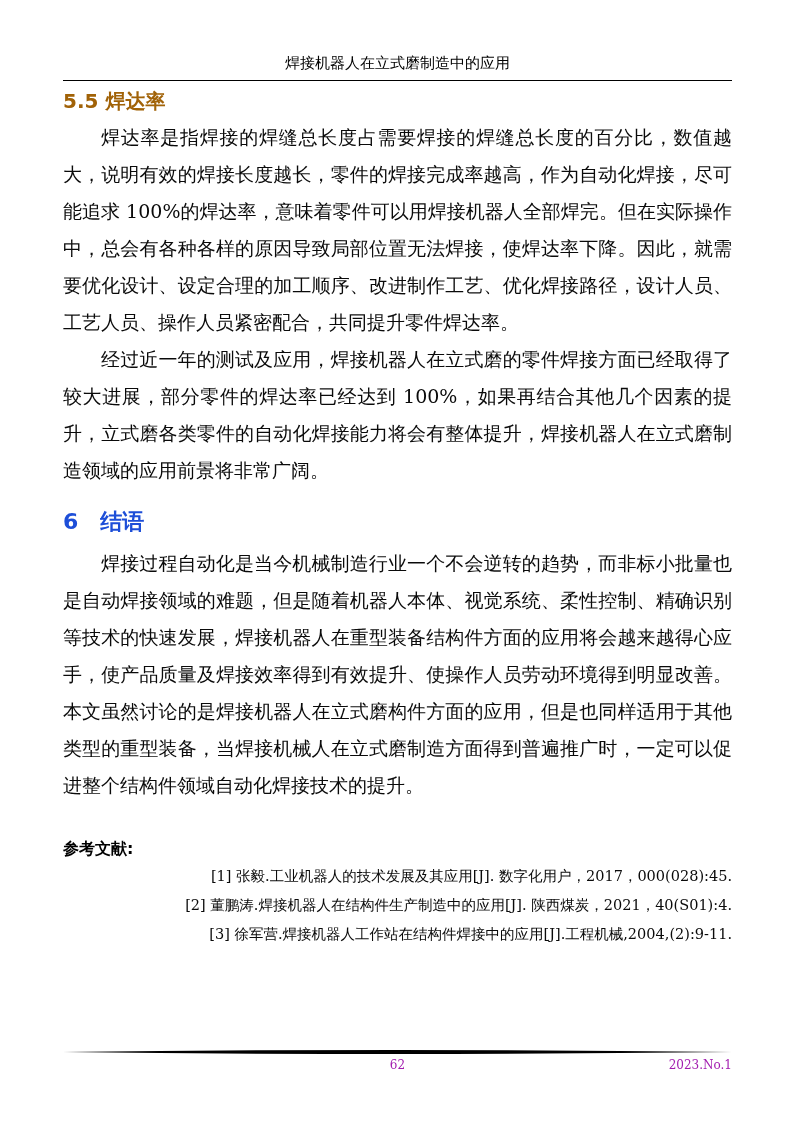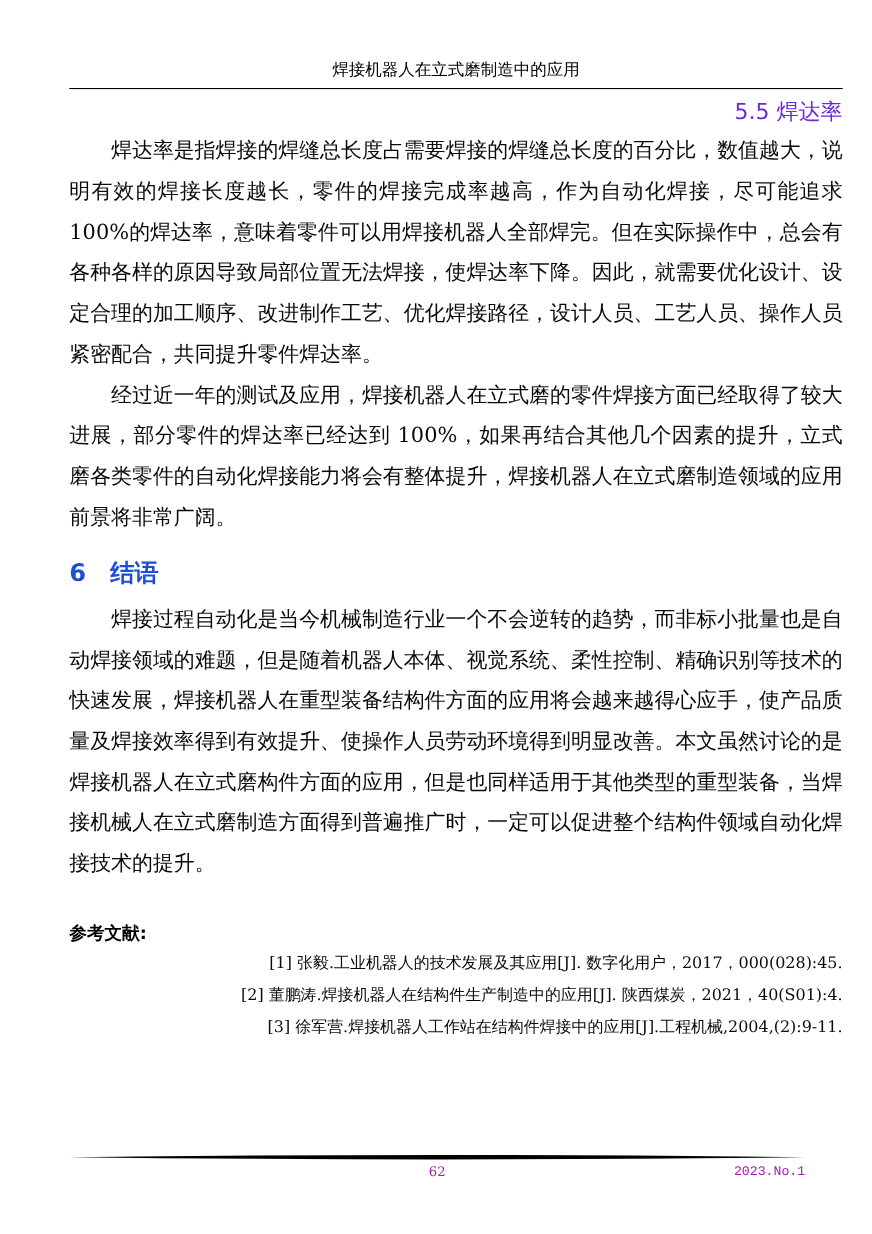--- a/index.html
+++ b/index.html
@@ -7,21 +7,21 @@
     padding: 0;
     background: #e8e8e8;
   }
   .page {
     position: relative;
     width: 793px;
     height: 1122px;
     margin: 0 auto;
     background: #ffffff;
     box-sizing: border-box;
-    padding: 52px 27px 0 63px;
+    padding: 52px 61px 0 63px;
     color: #111111;
     overflow: hidden;
   }
   .header-title {
     text-align: center;
     font-family: "DejaVu Serif", "Liberation Serif", serif;
     font-size: 15px;
     line-height: 22px;
     color: #000000;
   }
@@ -39,26 +39,26 @@
   }
   p.cont {
     margin: 3px 0 0 0;
   }
   p.para {
     margin: 0;
     text-indent: 2em;
   }
   h2.h-sub {
     font-family: "DejaVu Sans", "Liberation Sans", sans-serif;
-    font-weight: normal;
+    font-weight: bold;
     font-size: 20px;
     line-height: 30px;
     margin: 5px 0 3px 0;
-    color: #6d28d9;
-    text-align: right;
+    color: #a16207;
+    text-align: left;
   }
   h2.h-main {
     font-family: "DejaVu Sans", "Liberation Sans", sans-serif;
     font-weight: bold;
     font-size: 22px;
     line-height: 34px;
     margin: 16px 0 6px 0;
     color: #1d4ed8;
     text-align: left;
   }
@@ -103,21 +103,20 @@
   .page-num {
     position: absolute;
     left: 0;
     right: 0;
     text-align: center;
   }
   .issue {
     position: absolute;
     right: 0;
     top: 0;
-    font-family: Liberation Mono, monospace;
   }
 </style>
 </head>
 <body>
 
 <div class="page">
 
   <div class="header">
     <div class="header-title">焊接机器人在立式磨制造中的应用</div>
     <hr class="header-rule">

